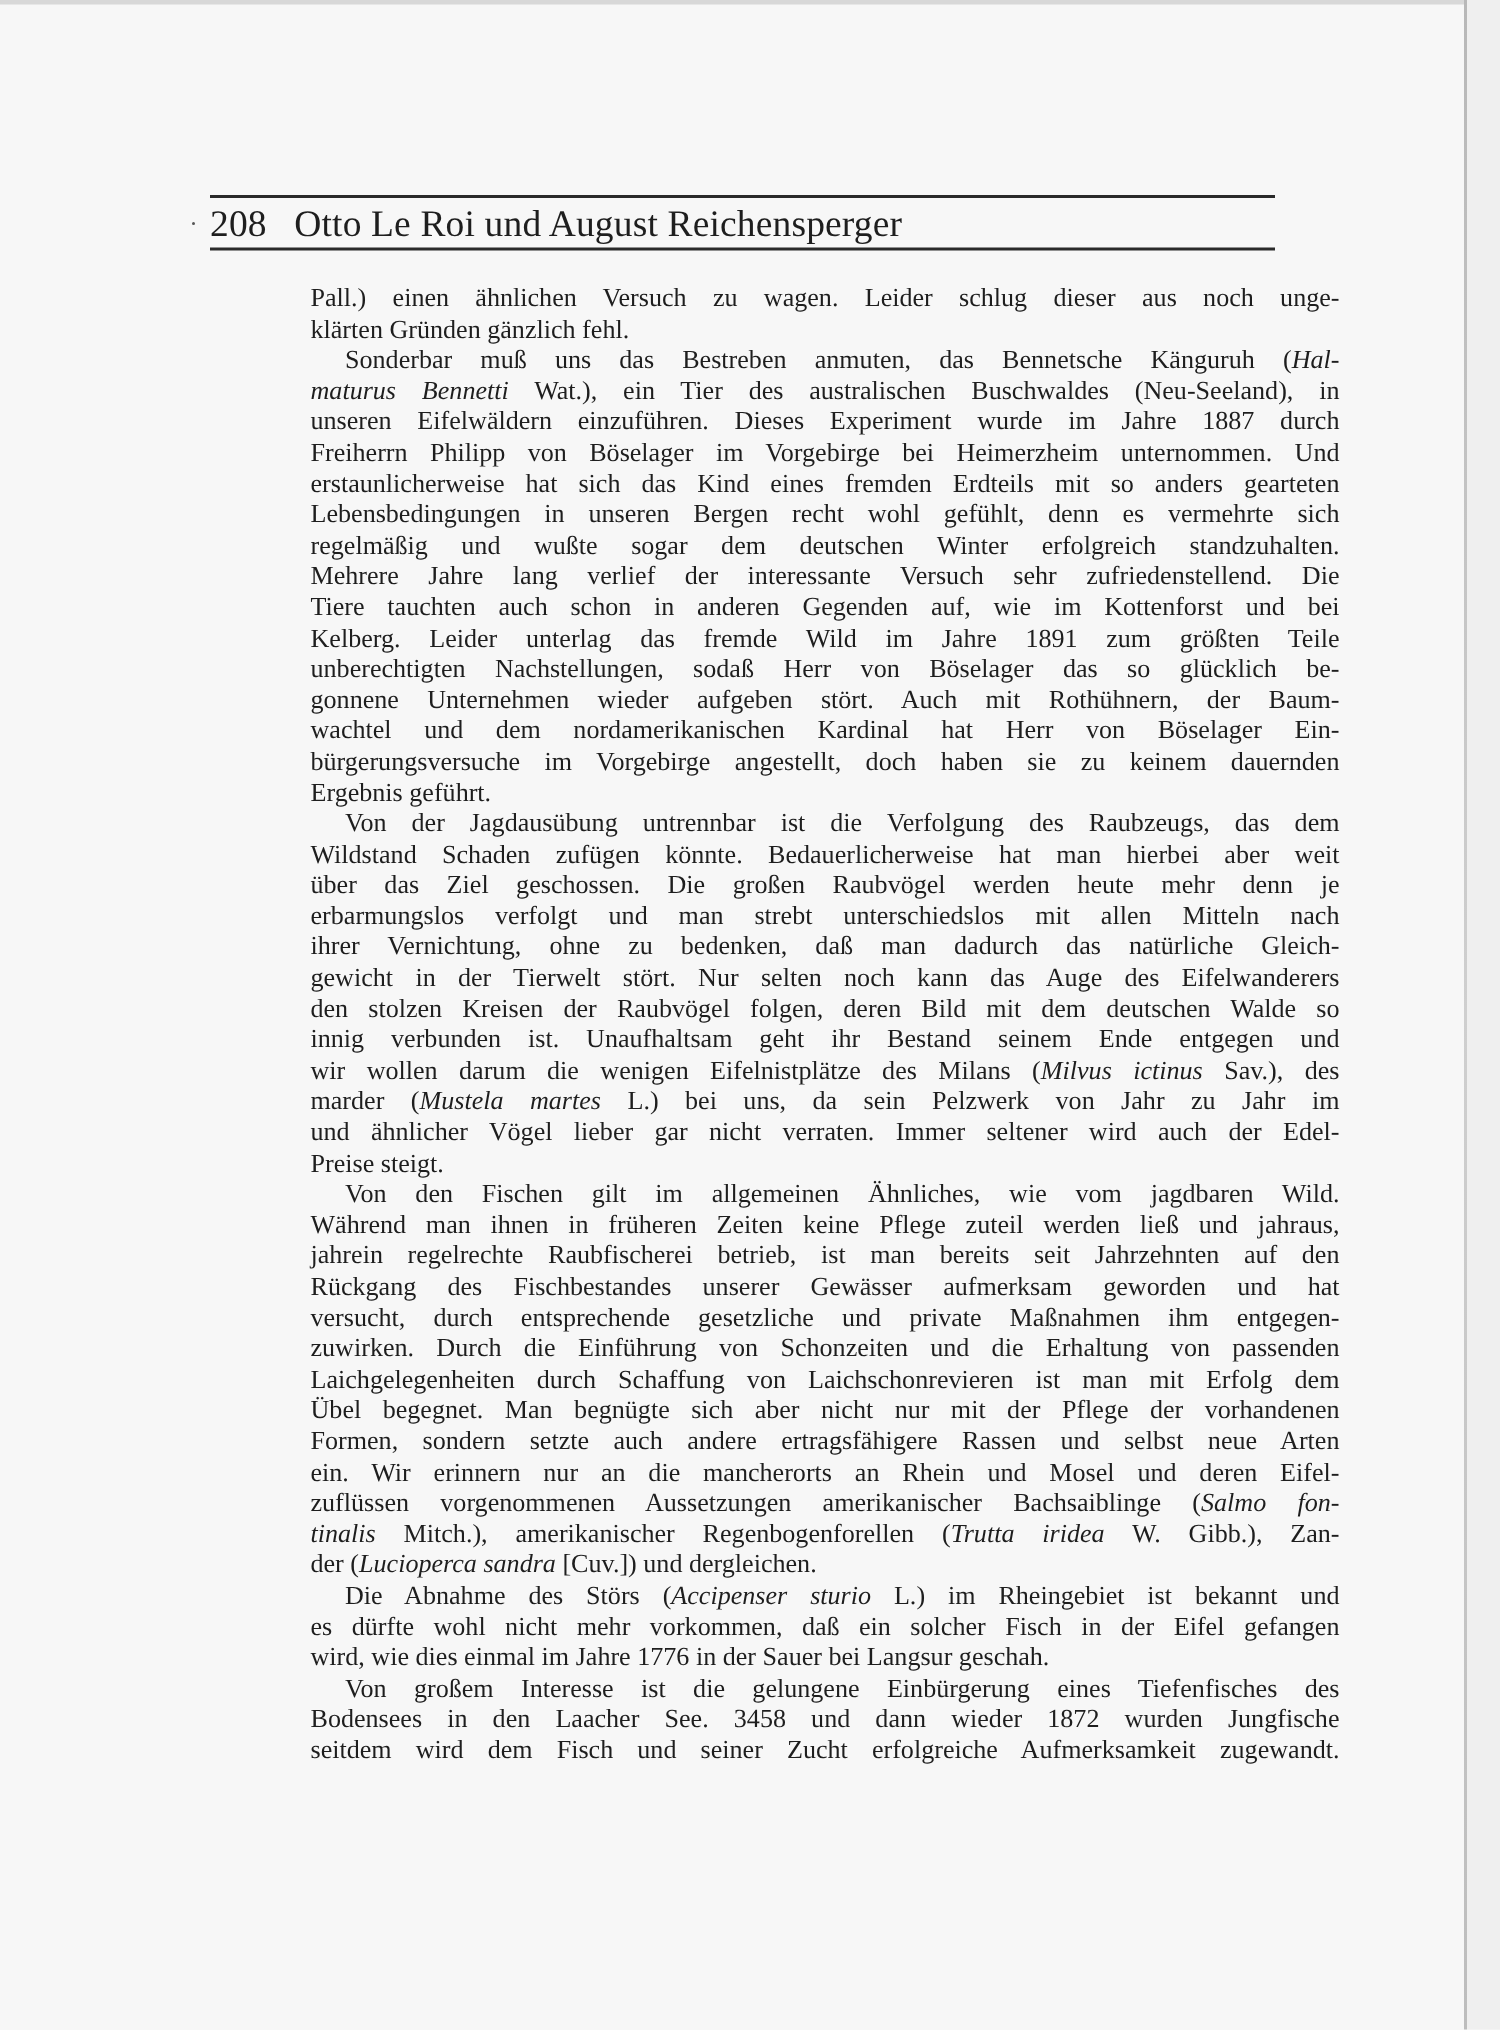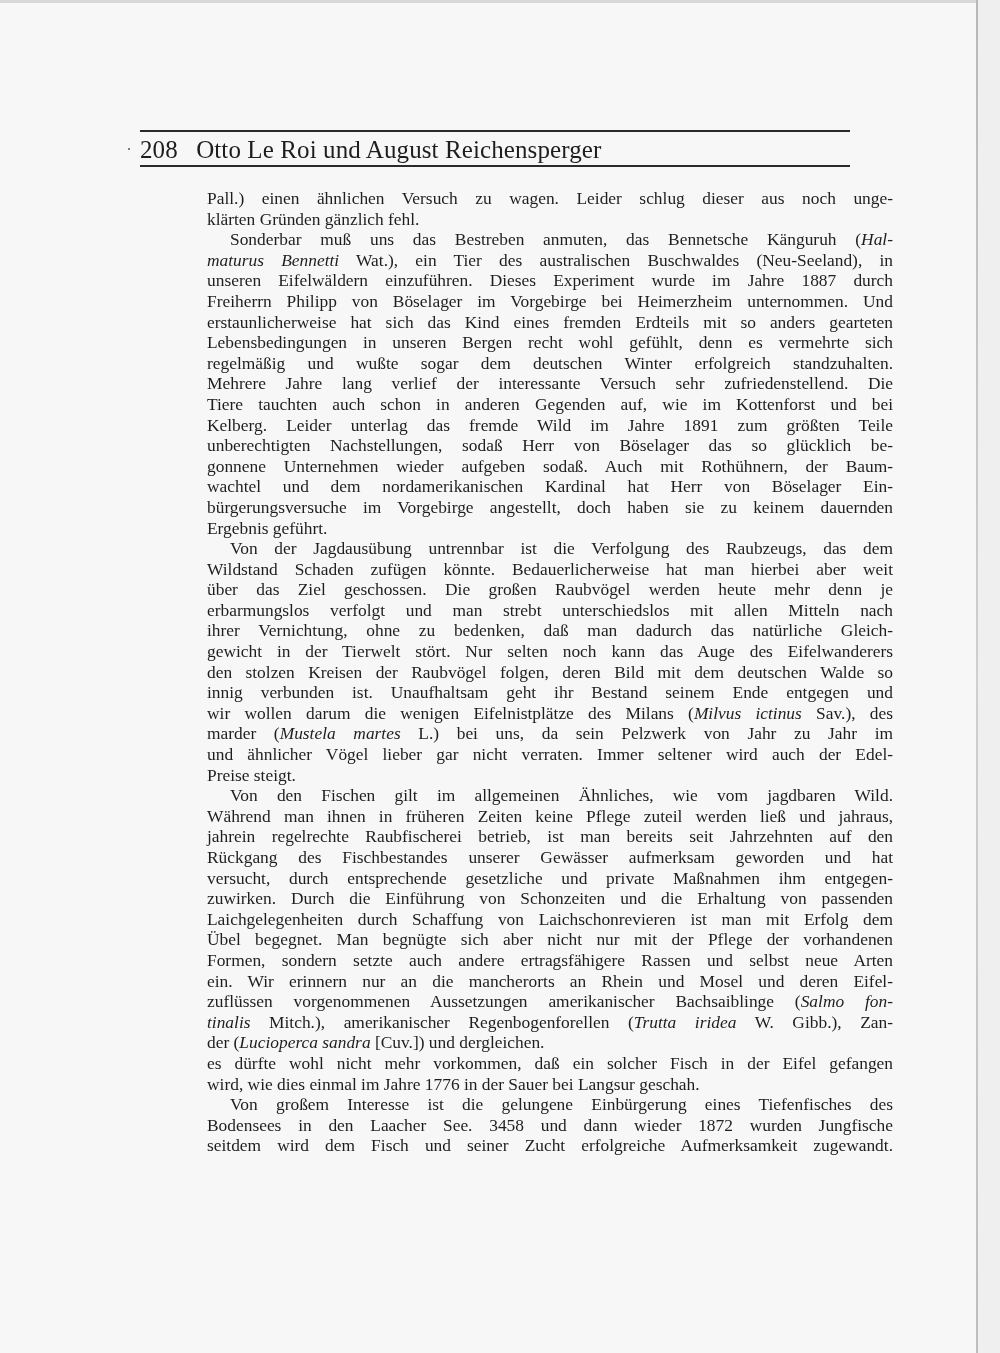--- a/index.html
+++ b/index.html
@@ -66,21 +66,21 @@
     <span class="line"><i>maturus Bennetti</i> Wat.), ein Tier des australischen Buschwaldes (Neu-Seeland), in</span>
     <span class="line">unseren Eifelwäldern einzuführen.  Dieses Experiment wurde im Jahre 1887 durch</span>
     <span class="line">Freiherrn Philipp von Böselager im Vorgebirge bei Heimerzheim unternommen. Und</span>
     <span class="line">erstaunlicherweise hat sich das Kind eines fremden Erdteils mit so anders gearteten</span>
     <span class="line">Lebensbedingungen in unseren Bergen recht wohl gefühlt, denn es vermehrte sich</span>
     <span class="line">regelmäßig und wußte sogar dem deutschen Winter erfolgreich standzuhalten.</span>
     <span class="line">Mehrere Jahre lang verlief der interessante Versuch sehr zufriedenstellend.  Die</span>
     <span class="line">Tiere tauchten auch schon in anderen Gegenden auf, wie im Kottenforst und bei</span>
     <span class="line">Kelberg.  Leider unterlag das fremde Wild im Jahre 1891 zum größten Teile</span>
     <span class="line">unberechtigten Nachstellungen, sodaß Herr von Böselager das so glücklich be-</span>
-    <span class="line">gonnene Unternehmen wieder aufgeben sodaß.  Auch mit Rothühnern, der Baum-</span>
+    <span class="line">gonnene Unternehmen wieder aufgeben stört.  Auch mit Rothühnern, der Baum-</span>
     <span class="line">wachtel und dem nordamerikanischen Kardinal hat Herr von Böselager Ein-</span>
     <span class="line">bürgerungsversuche im Vorgebirge angestellt, doch haben sie zu keinem dauernden</span>
     <span class="line last">Ergebnis geführt.</span>
     <span class="line indent">Von der Jagdausübung untrennbar ist die Verfolgung des Raubzeugs, das dem</span>
     <span class="line">Wildstand Schaden zufügen könnte.  Bedauerlicherweise hat man hierbei aber weit</span>
     <span class="line">über das Ziel geschossen.  Die großen Raubvögel werden heute mehr denn je</span>
     <span class="line">erbarmungslos verfolgt und man strebt unterschiedslos mit allen Mitteln nach</span>
     <span class="line">ihrer Vernichtung, ohne zu bedenken, daß man dadurch das natürliche Gleich-</span>
     <span class="line">gewicht in der Tierwelt stört.  Nur selten noch kann das Auge des Eifelwanderers</span>
     <span class="line">den stolzen Kreisen der Raubvögel folgen, deren Bild mit dem deutschen Walde so</span>
@@ -95,18 +95,19 @@
     <span class="line">Rückgang des Fischbestandes unserer Gewässer aufmerksam geworden und hat</span>
     <span class="line">versucht, durch entsprechende gesetzliche und private Maßnahmen ihm entgegen-</span>
     <span class="line">zuwirken. Durch die Einführung von Schonzeiten und die Erhaltung von passenden</span>
     <span class="line">Laichgelegenheiten durch Schaffung von Laichschonrevieren ist man mit Erfolg dem</span>
     <span class="line">Übel begegnet.  Man begnügte sich aber nicht nur mit der Pflege der vorhandenen</span>
     <span class="line">Formen, sondern setzte auch andere ertragsfähigere Rassen und selbst neue Arten</span>
     <span class="line">ein.  Wir erinnern nur an die mancherorts an Rhein und Mosel und deren Eifel-</span>
     <span class="line">zuflüssen vorgenommenen Aussetzungen amerikanischer Bachsaiblinge (<i>Salmo fon-</i></span>
     <span class="line"><i>tinalis</i> Mitch.), amerikanischer Regenbogenforellen (<i>Trutta iridea</i> W. Gibb.), Zan-</span>
     <span class="line last">der (<i>Lucioperca sandra</i> [Cuv.]) und dergleichen.</span>
+    <span class="line indent">Die Abnahme des Störs (<i>Accipenser sturio</i> L.) im Rheingebiet ist bekannt und</span>
     <span class="line">es dürfte wohl nicht mehr vorkommen, daß ein solcher Fisch in der Eifel gefangen</span>
     <span class="line last">wird, wie dies einmal im Jahre 1776 in der Sauer bei Langsur geschah.</span>
     <span class="line indent">Von großem Interesse ist die gelungene Einbürgerung eines Tiefenfisches des</span>
     <span class="line">Bodensees in den Laacher See.  3458 und dann wieder 1872 wurden Jungfische</span>
     <span class="line">seitdem wird dem Fisch und seiner Zucht erfolgreiche Aufmerksamkeit zugewandt.</span>
   </div>
 
 </body></html>

